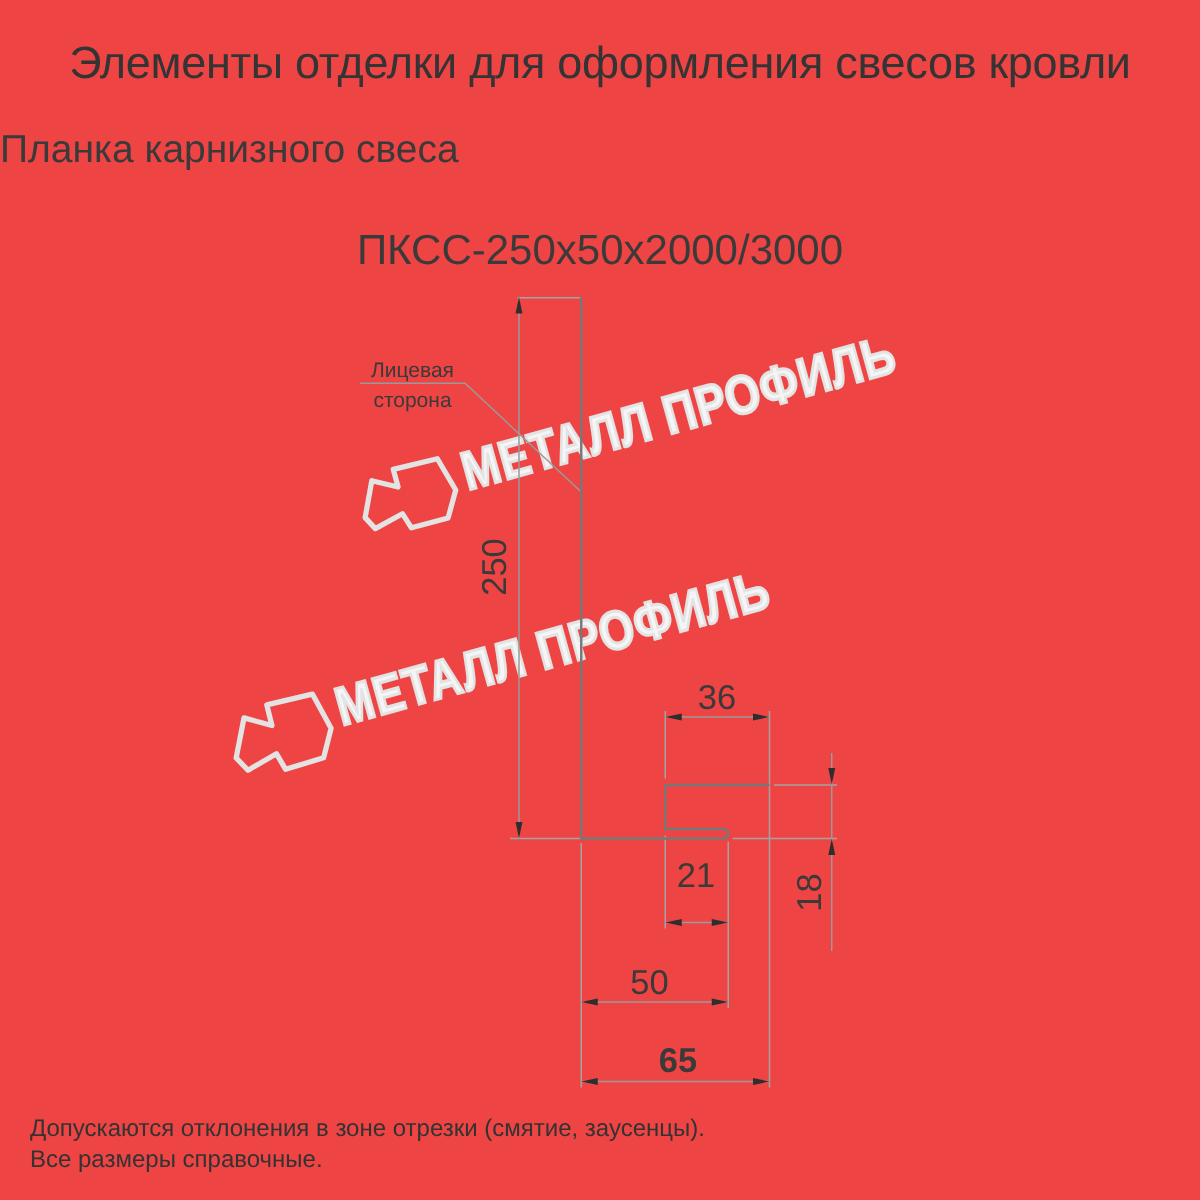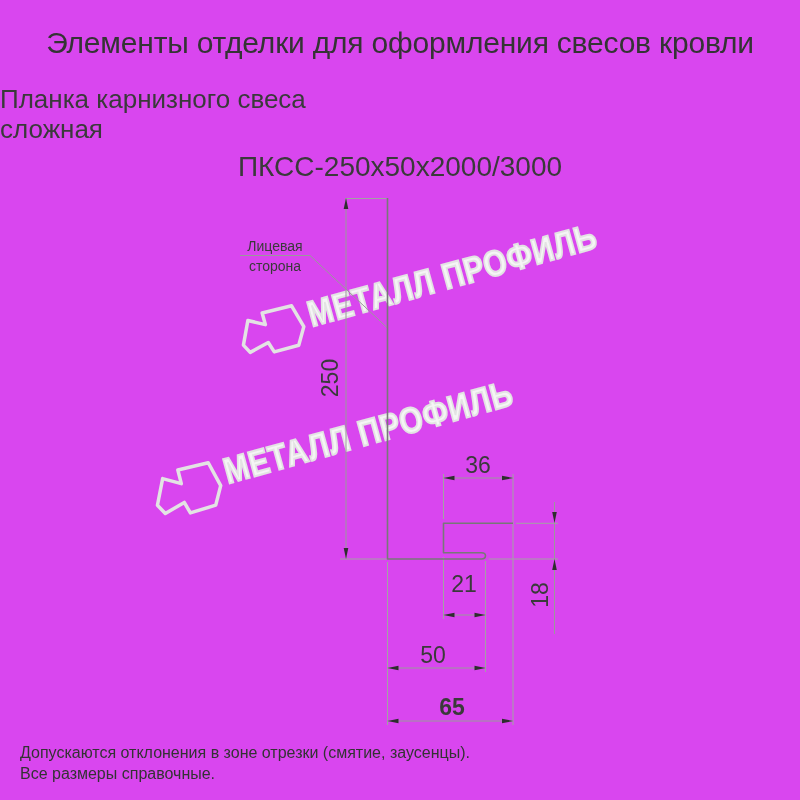--- a/index.html
+++ b/index.html
@@ -1,17 +1,17 @@
 <!DOCTYPE html>
 <html><head>
 <meta charset="utf-8">
 <style>
   html,body{margin:0;padding:0;background:#fff;}
   .canvas{
-    position:relative;width:800px;height:800px;background:#d946ef;overflow:hidden;
+    position:relative;width:800px;height:800px;background:#ef4444;overflow:hidden;
     font-family:"Liberation Sans", sans-serif;color:#3a3a3a;
   }
   
   .page-title{
     position:absolute;left:0;top:26px;width:800px;text-align:center;
     font-size:30px;letter-spacing:-0.2px;color:#343434;white-space:nowrap;
   }
   .subtitle{
     position:absolute;left:0;top:84px;width:800px;text-align:left;
     font-size:26px;line-height:30px;color:#3a3a3a;
@@ -49,21 +49,20 @@
   }
 </style>
 </head>
 <body>
 
 <div class="canvas">
 
   <div class="page-title">Элементы отделки для оформления свесов кровли</div>
   <div class="subtitle">
     <div>Планка карнизного свеса</div>
-    <div>сложная</div>
   </div>
   <div class="product-code">ПКСС-250х50х2000/3000</div>
 
   <svg class="wm-logo one" width="72" height="52" viewBox="0 0 72 52">
     <path d="M6 38 L13 14 L30 20 L28 8 L58 4 L68 26 L61 44 L36 48 L31 38 L12 46 Z" fill="none" stroke="#e3e3e3" stroke-width="3.5" stroke-linejoin="round" transform="rotate(-6 36 26)"></path>
   </svg>
   <div class="wm-text one">МЕТАЛЛ ПРОФИЛЬ</div>
 
   <svg class="wm-logo two" width="76" height="60" viewBox="0 0 76 60">
     <path d="M6 42 L14 16 L32 23 L30 9 L61 5 L71 29 L64 48 L38 53 L33 42 L13 51 Z" fill="none" stroke="#e3e3e3" stroke-width="3.5" stroke-linejoin="round" transform="rotate(-6 38 30)"></path>

